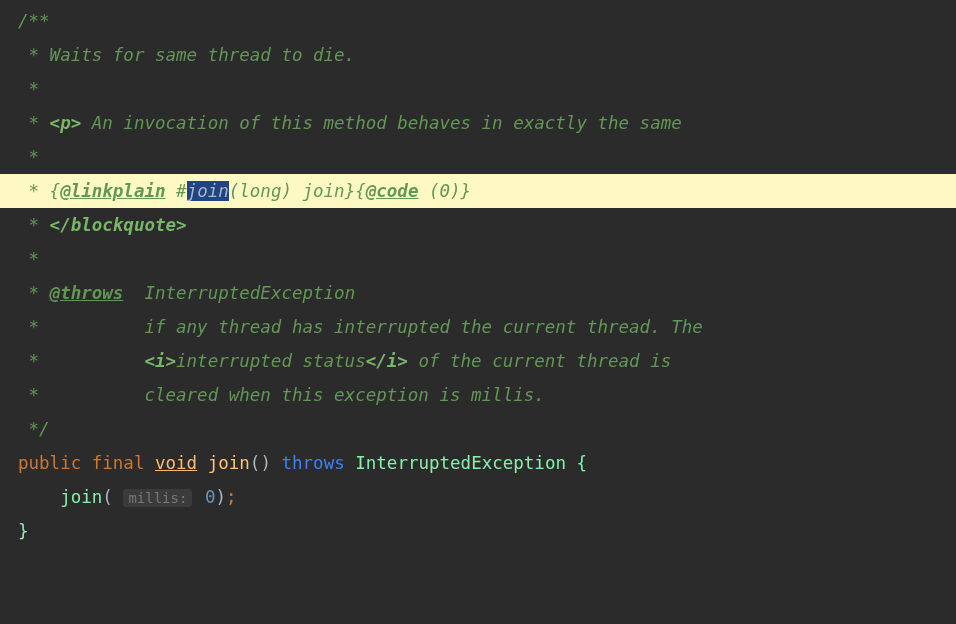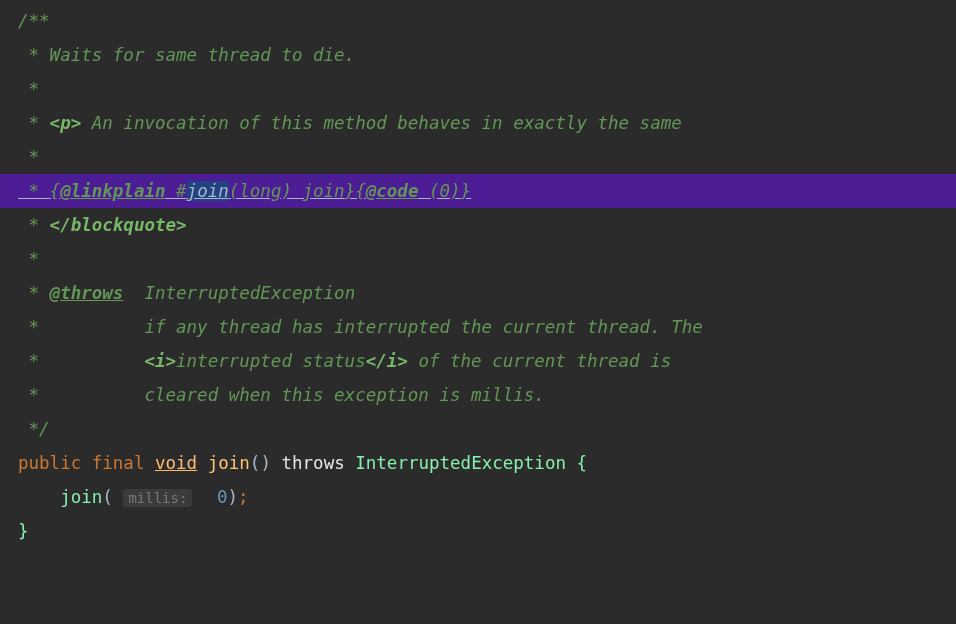--- a/index.html
+++ b/index.html
@@ -14,48 +14,47 @@
     overflow: hidden;
     padding-top: 4px;
     font-style: italic;
   }
   .line {
     padding-left: 18px;
     white-space: pre;
     height: 34px;
   }
   .line.highlighted {
-    background: #4c1d95;
-    text-decoration: underline;
+    background: #fef9c3;
   }
   .comment { color: #629755; }
   .doc-tag { color: #629755; font-weight: bold; text-decoration: underline; }
   .doc-markup { color: #77b767; font-weight: bold; }
   .selected {
     background: #214283;
     color: #a9b7c6;
     font-style: italic;
   }
   .kw-public { color: #cc7832; font-style: normal; margin-top: 48px; }
   .kw-final { color: #cc7832; font-style: normal; }
   .kw-void { color: #fdba74; font-style: normal; text-decoration: underline; }
-  .kw-throws { color: #e5e5e5; font-style: normal; }
+  .kw-throws { color: #3b82f6; font-style: normal; }
   .method-name { color: #ffc66d; font-style: normal; }
   .plain { color: #86efac; font-style: normal; }
   .paren { color: #a9b7c6; font-style: normal; }
   .number { color: #6897bb; font-style: normal; }
   .semi { color: #cc7832; font-style: normal; }
   .param-hint {
     background: #3b3b3b;
     color: #787878;
     font-style: normal;
     font-size: 14px;
     padding: 1px 5px;
     border-radius: 3px;
-    margin-right: 14px;
+    margin-right: 2px;
   }
 </style>
 </head>
 <body>
 
 <div>
   <div class="line"><span class="comment">/**</span></div>
 
   <div class="line"><span class="comment"> * </span><span class="comment">Waits for same thread to die.</span></div>
 

